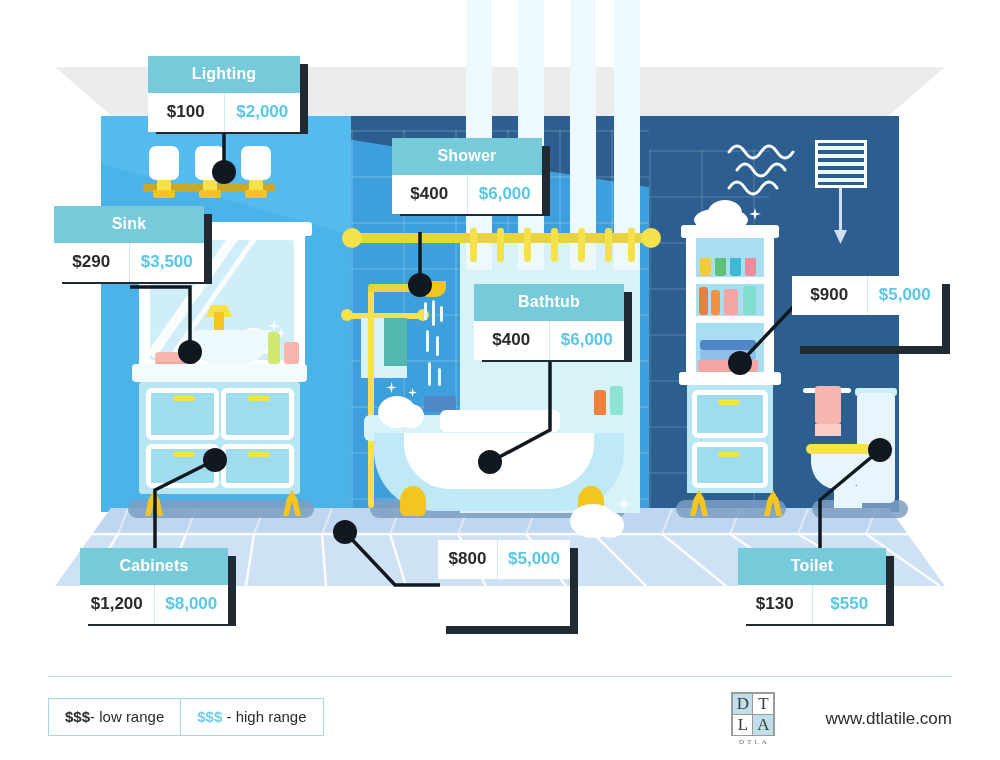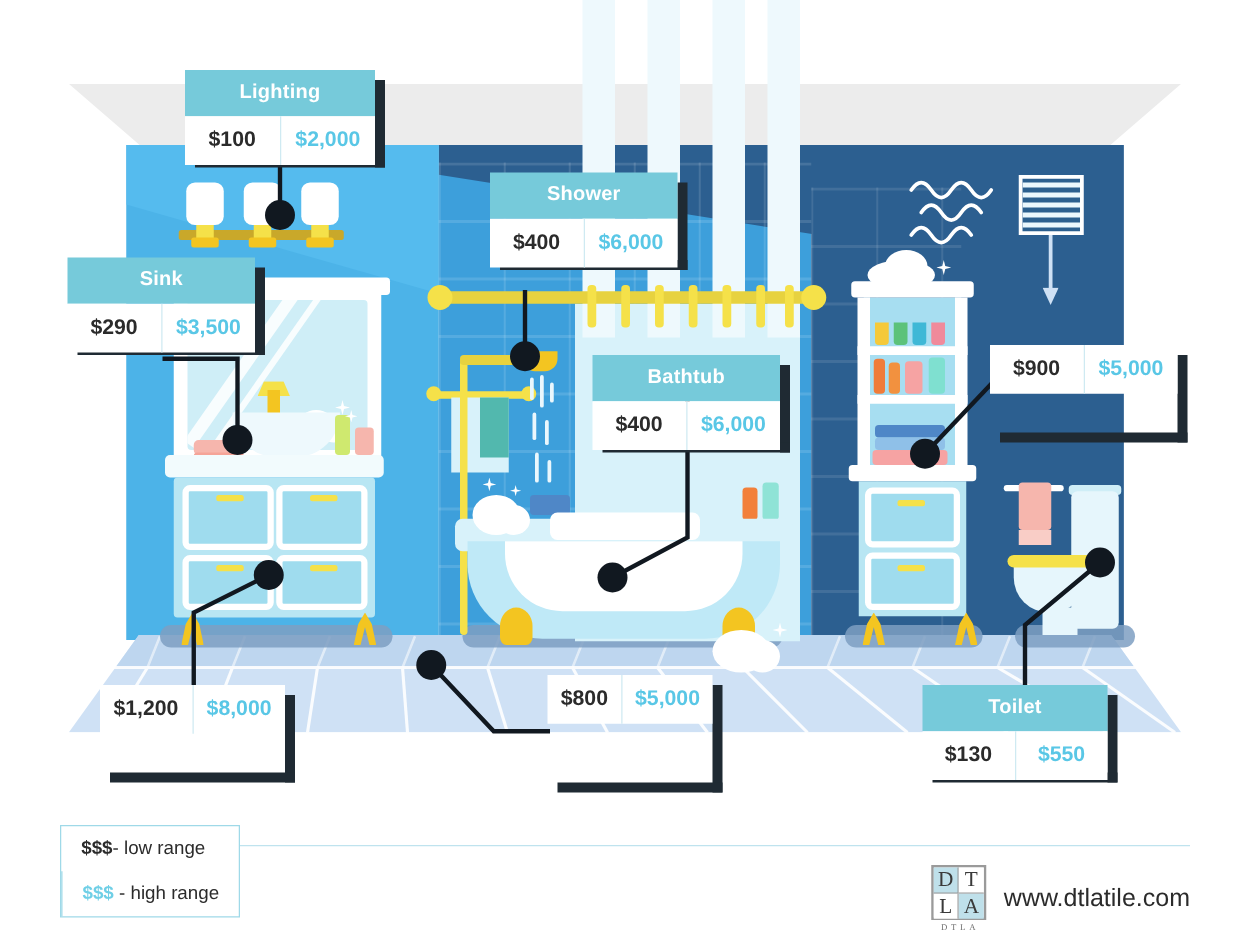--- a/index.html
+++ b/index.html
@@ -202,37 +202,37 @@
     flex: 1; text-align: center; padding: 9px 10px 10px; white-space: nowrap;
   }
   .card-vals .lo { color: #2b2b2b; }
   .card-vals .hi { color: #59c7e6; border-left: 1px solid #cfeaf2; }
 
   
   #leaders { position: absolute; left: 0; top: 0; width: 1000px; height: 660px; z-index: 35; pointer-events: none; }
 
   
   .divider { position: absolute; left: 48px; top: 676px; width: 904px; height: 1px; background: #bfe3ee; }
-  .legend { position: absolute; left: 48px; top: 660px; display: flex; border: 1px solid #9fd9e8; background:#fff;flex-direction:column; }
+  .legend { position: absolute; left: 48px; top: 698px; display: flex; border: 1px solid #9fd9e8; background:#fff; }
   .legend-cell { padding: 9px 16px 10px; font-size: 15px; color: #2b2b2b; white-space: nowrap; }
   .legend-cell + .legend-cell { border-left: 1px solid #9fd9e8; }
   .legend-cell .sym { font-weight: bold; }
   .legend-cell .sym.hi { color: #6fcfe6; }
 
   .brand { position: absolute; right: 48px; top: 692px; display: flex; align-items: center; gap: 12px; }
   .logo-box { width: 46px; height: 54px; position: relative; }
   .logo-grid { width: 44px; height: 44px; border: 2px solid #9a9a9a; display: grid; grid-template-columns: 1fr 1fr; grid-template-rows: 1fr 1fr; }
   .logo-cell { display:flex; align-items:center; justify-content:center; font-family:"Liberation Serif", serif; font-size: 17px; color:#3a3a3a; }
   .logo-cell.c1 { background:#bfe0ea; border-right:1px solid #9a9a9a; border-bottom:1px solid #9a9a9a; }
   .logo-cell.c2 { background:#ffffff; border-bottom:1px solid #9a9a9a; }
   .logo-cell.c3 { background:#ffffff; border-right:1px solid #9a9a9a; }
   .logo-cell.c4 { background:#bfe0ea; }
   .logo-sub { text-align:center; font-size:7px; letter-spacing: 3px; color:#6f6f6f; margin-top:2px; font-family:"Liberation Serif", serif; }
   .brand-text .bname { font-size: 19px; font-weight: bold; color: #1d1d1d; line-height:1.25; }
-  .brand-text .burl { font-size: 20px; color: #2b2b2b; line-height:1.25; }
+  .brand-text .burl { font-size: 17px; color: #2b2b2b; line-height:1.25;margin-left:36px; }
 </style>
 </head>
 <body>
 
 <div id="page">
 
   <div id="scene">
 
     <div class="ceiling"></div>
     <div class="wall-left"></div>
@@ -491,20 +491,21 @@
     <div class="shadow-bar" style="left:8px; top:70px; width:150px; height:8px;"></div>
     <div class="card-vals">
       <div class="lo">$900</div>
       <div class="hi">$5,000</div>
     </div>
   </div>
 
   <div class="callout" style="left:80px; top:548px; width:148px;">
     <div class="shadow-bar" style="left:148px; top:8px; width:8px; height:70px;"></div>
     <div class="shadow-bar" style="left:8px; top:70px; width:148px; height:8px;"></div>
+    <div class="card-head">Cabinets</div>
     <div class="card-vals">
       <div class="lo">$1,200</div>
       <div class="hi">$8,000</div>
     </div>
   </div>
 
   <div class="callout" style="left:438px; top:540px; width:132px;">
     <div class="shadow-bar" style="left:132px; top:8px; width:8px; height:86px;"></div>
     <div class="shadow-bar" style="left:8px; top:86px; width:132px; height:8px;"></div>
     <div class="card-vals">

